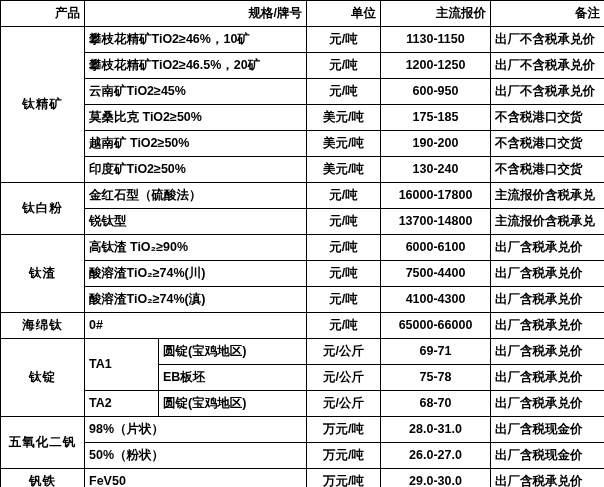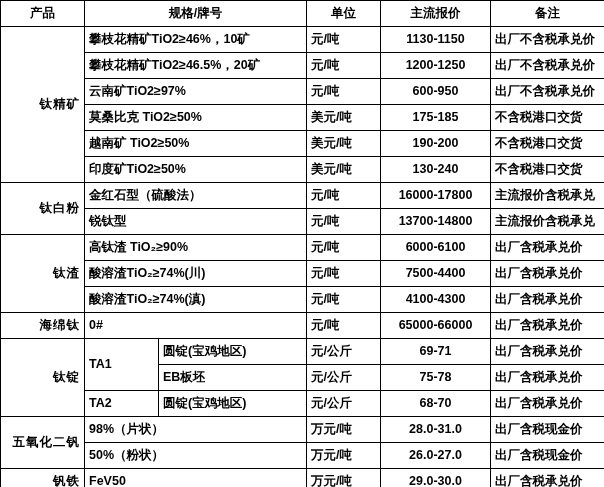--- a/index.html
+++ b/index.html
@@ -30,42 +30,43 @@
     font-size: 12.5px;
     font-weight: bold;
     padding: 0 4px;
     height: 25px;
     line-height: 1.05;
     vertical-align: middle;
     white-space: nowrap;
     overflow: hidden;
   }
   thead th {
-    text-align: center;
+    text-align: right;
     font-size: 13px;
     margin-top: 24px;
   }
   
   col.c-product { width: 84px; }
   col.c-spec-a  { width: 74px; }
   col.c-spec-b  { width: 148px; }
   col.c-unit    { width: 74px; }
   col.c-price   { width: 110px; }
   col.c-remark  { width: 114px; }
 
   td.product {
-    text-align: right;
+    text-align: center;
     letter-spacing: 1px;
     font-size: 13px;
   }
   td.spec {
     text-align: left;
     margin-left: 8px;
   }
   td.unit {
+    text-align: center;
   }
   td.price {
     text-align: center;
   }
   td.remark {
     text-align: left;
   }
 </style>
 </head>
 <body>
@@ -97,21 +98,21 @@
           <td class="price">1130-1150</td>
           <td class="remark">出厂不含税承兑价</td>
         </tr>
         <tr>
           <td class="spec" colspan="2">攀枝花精矿TiO2≥46.5%，20矿</td>
           <td class="unit">元/吨</td>
           <td class="price">1200-1250</td>
           <td class="remark">出厂不含税承兑价</td>
         </tr>
         <tr>
-          <td class="spec" colspan="2">云南矿TiO2≥97%</td>
+          <td class="spec" colspan="2">云南矿TiO2≥45%</td>
           <td class="unit">元/吨</td>
           <td class="price">600-950</td>
           <td class="remark">出厂不含税承兑价</td>
         </tr>
         <tr>
           <td class="spec" colspan="2">莫桑比克  TiO2≥50%</td>
           <td class="unit">美元/吨</td>
           <td class="price">175-185</td>
           <td class="remark">不含税港口交货</td>
         </tr>

